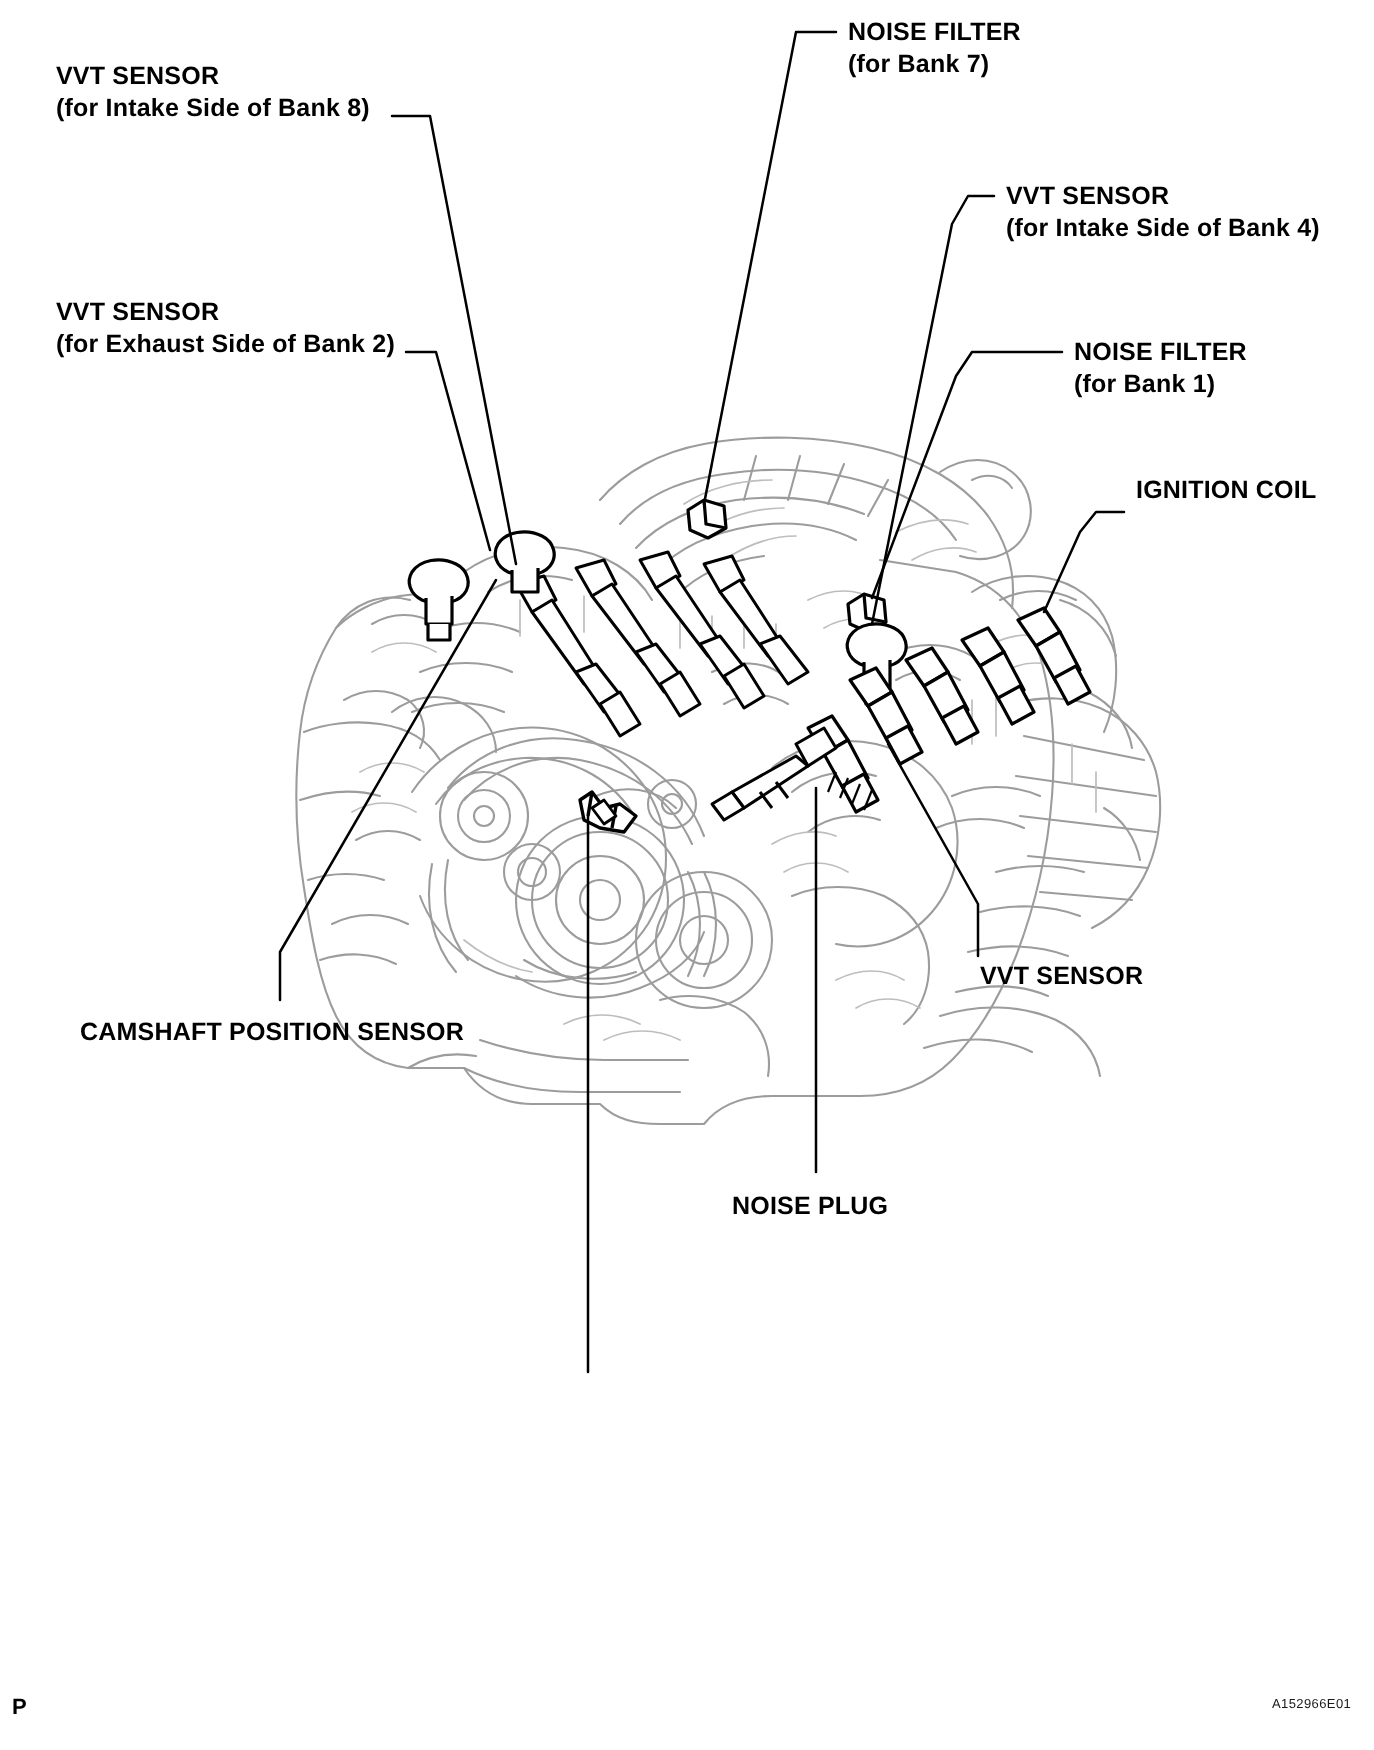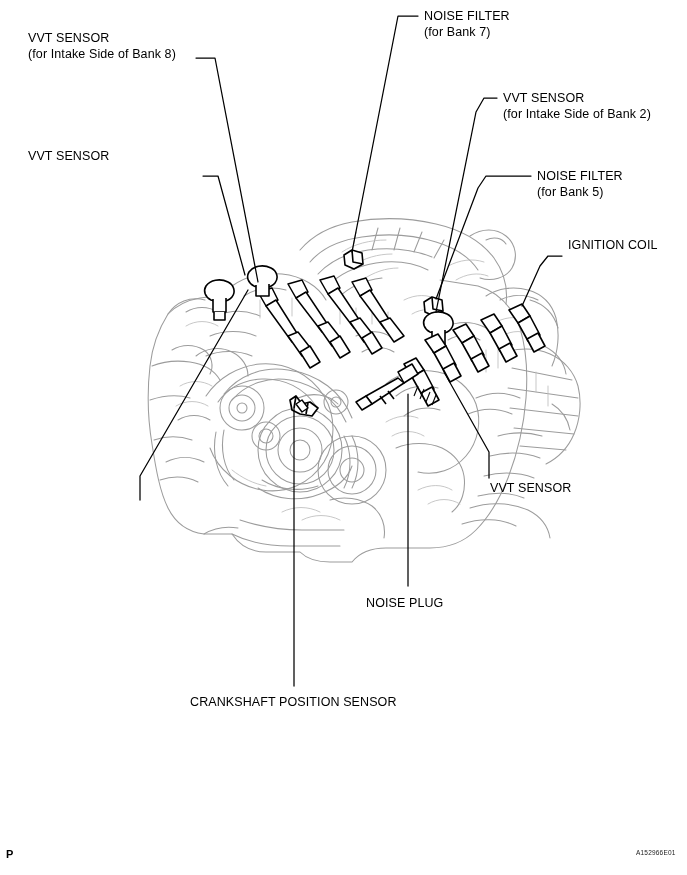--- a/index.html
+++ b/index.html
@@ -25,20 +25,21 @@
     width: 687px;
     height: 875px;
   }
   .callout {
     position: absolute;
     font-size: 12.5px;
     line-height: 16px;
     letter-spacing: 0.1px;
     white-space: nowrap;
     color: #000;
+    font-weight: bold;
   }
   .callout .l1 { display: block; }
   .callout .l2 { display: block; }
   .page-mark {
     position: absolute;
     left: 6px;
     top: 848px;
     font-size: 11px;
     font-weight: bold;
     color: #000;
@@ -357,45 +358,46 @@
     <span class="l2">(for Intake Side of Bank 8)</span>
   </div>
 
   <div class="callout" style="left:424px; top:8px;">
     <span class="l1">NOISE FILTER</span>
     <span class="l2">(for Bank 7)</span>
   </div>
 
   <div class="callout" style="left:503px; top:90px;">
     <span class="l1">VVT SENSOR</span>
-    <span class="l2">(for Intake Side of Bank 2)</span>
+    <span class="l2">(for Intake Side of Bank 4)</span>
   </div>
 
   <div class="callout" style="left:28px; top:148px;">
     <span class="l1">VVT SENSOR</span>
+    <span class="l2">(for Exhaust Side of Bank 2)</span>
   </div>
 
   <div class="callout" style="left:537px; top:168px;">
     <span class="l1">NOISE FILTER</span>
-    <span class="l2">(for Bank 5)</span>
+    <span class="l2">(for Bank 1)</span>
   </div>
 
   <div class="callout" style="left:568px; top:237px;">
     <span class="l1">IGNITION COIL</span>
   </div>
 
   <div class="callout" style="left:490px; top:480px;">
     <span class="l1">VVT SENSOR</span>
   </div>
 
+  <div class="callout" style="left:40px; top:508px;">
+    <span class="l1">CAMSHAFT POSITION SENSOR</span>
+  </div>
 
   <div class="callout" style="left:366px; top:595px;">
     <span class="l1">NOISE PLUG</span>
   </div>
 
-  <div class="callout" style="left:190px; top:694px;">
-    <span class="l1">CRANKSHAFT POSITION SENSOR</span>
-  </div>
 
   <div class="page-mark">P</div>
   <div class="fig-code">A152966E01</div>
 
 </div>
 
 </body></html>

